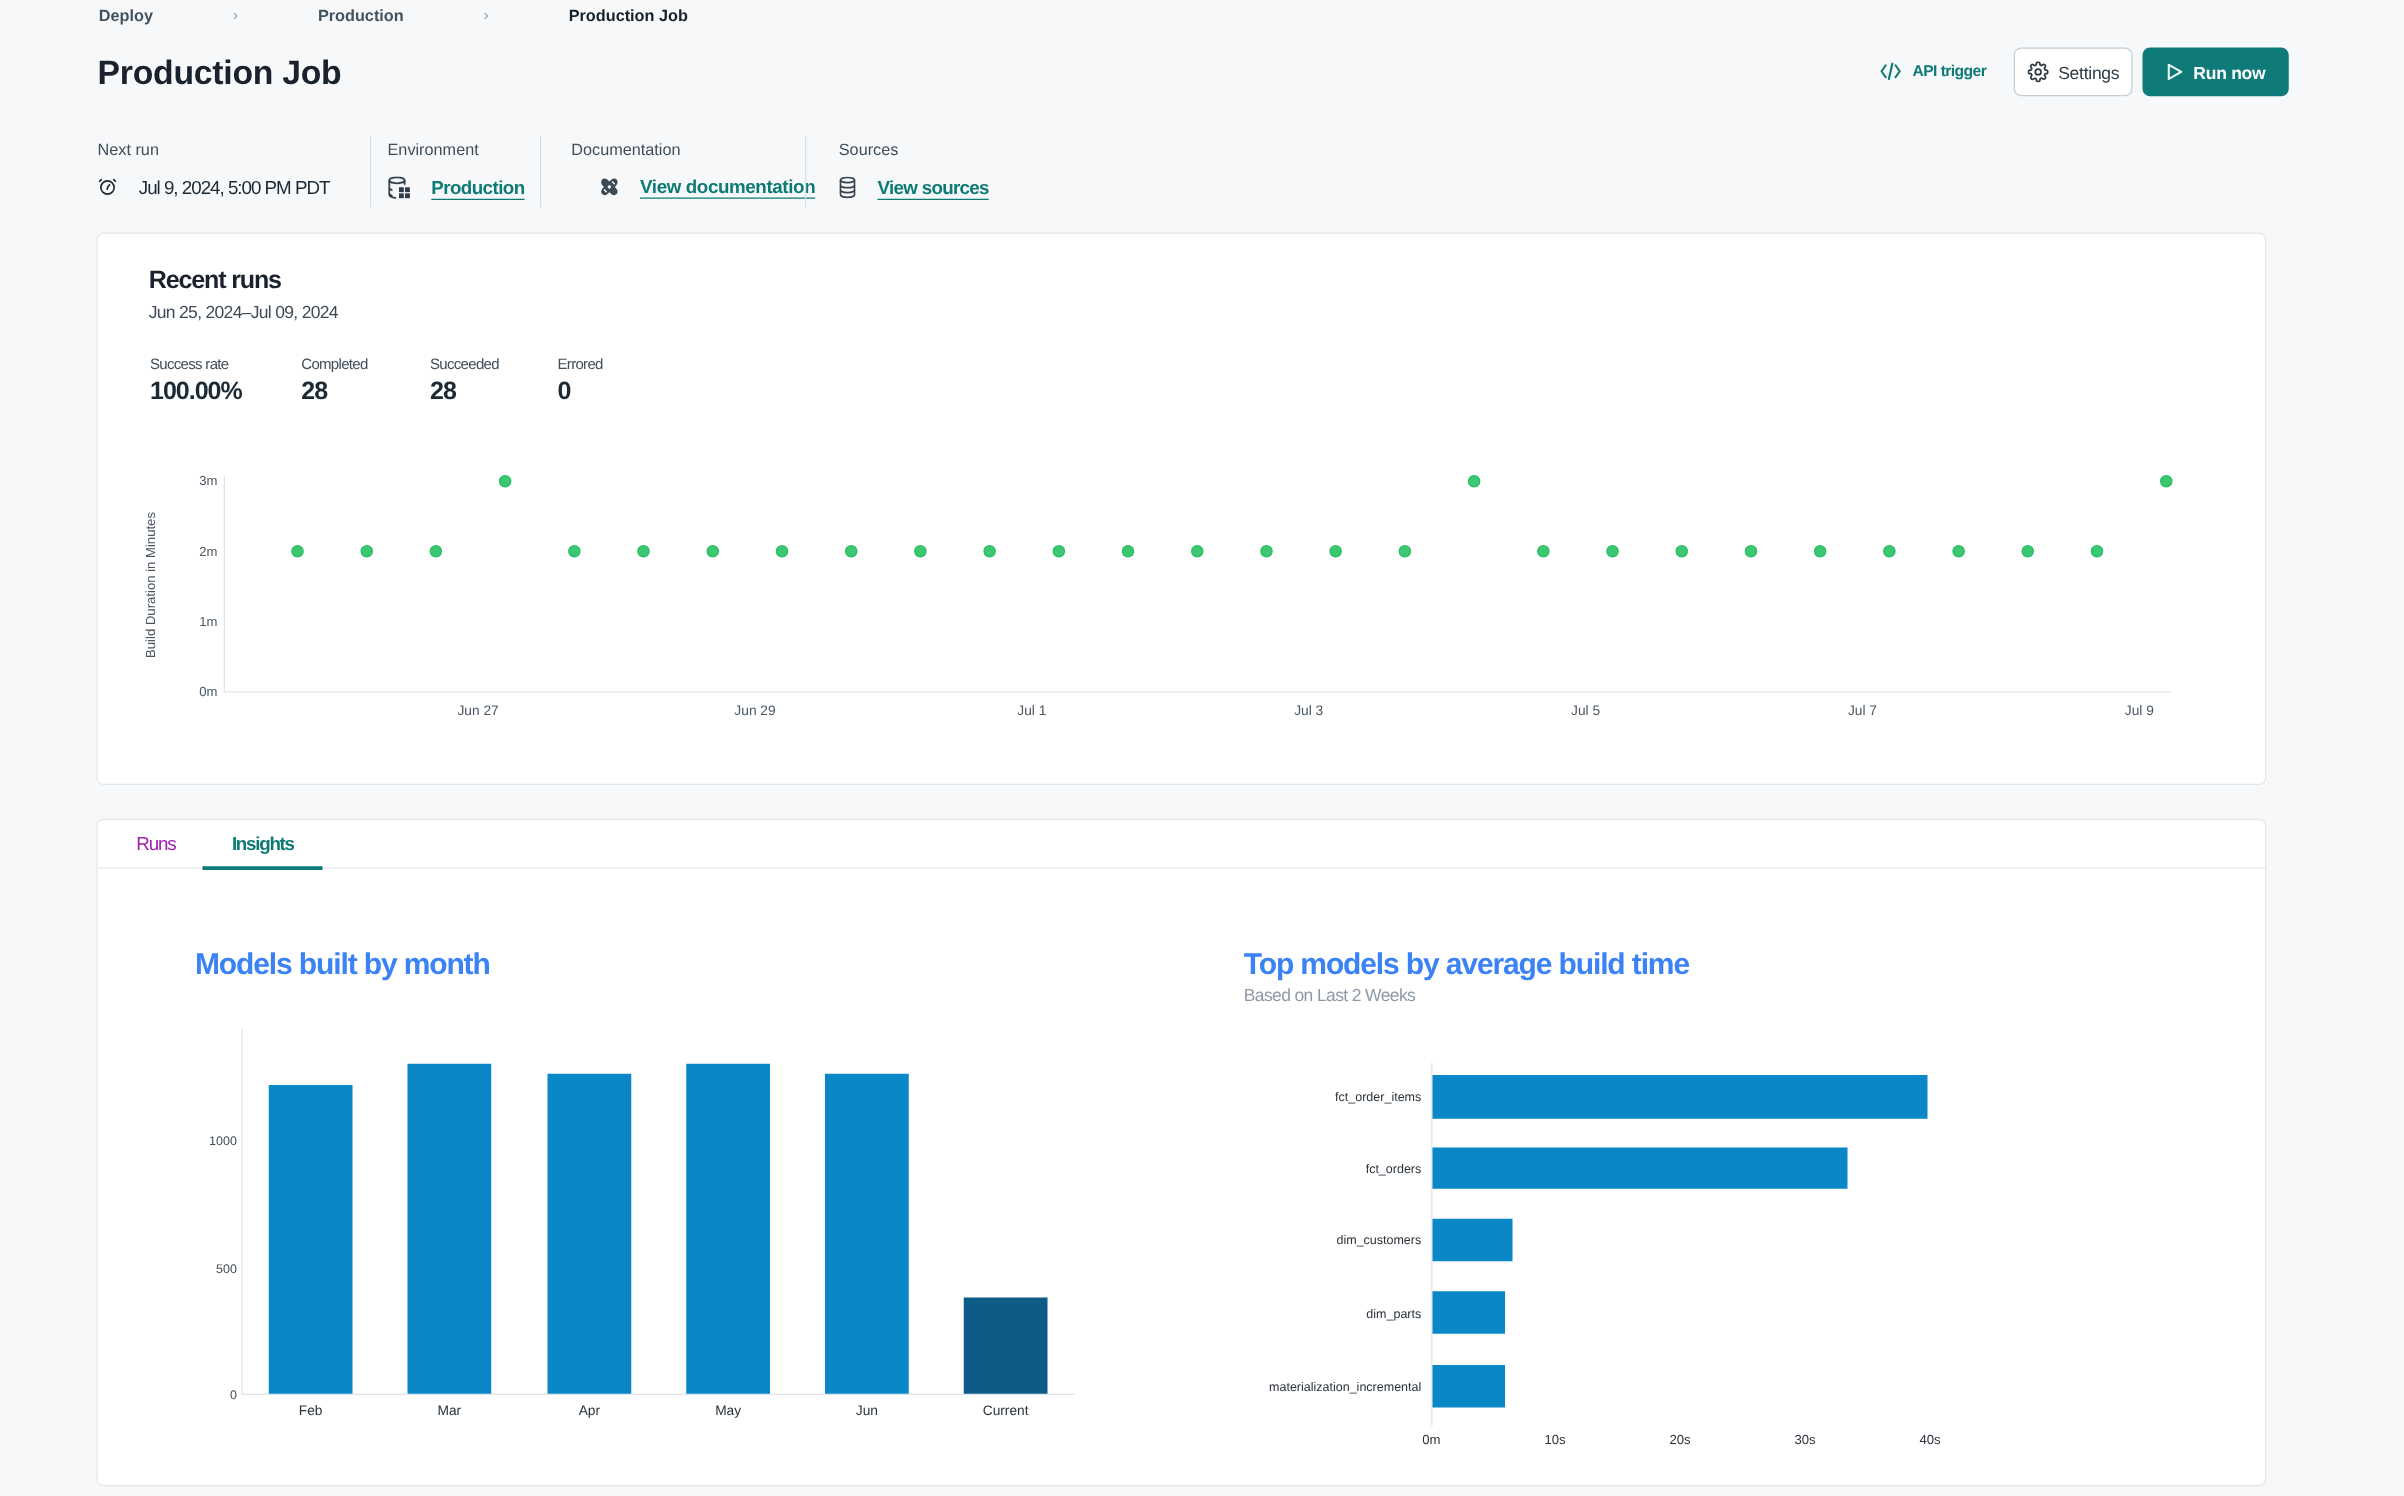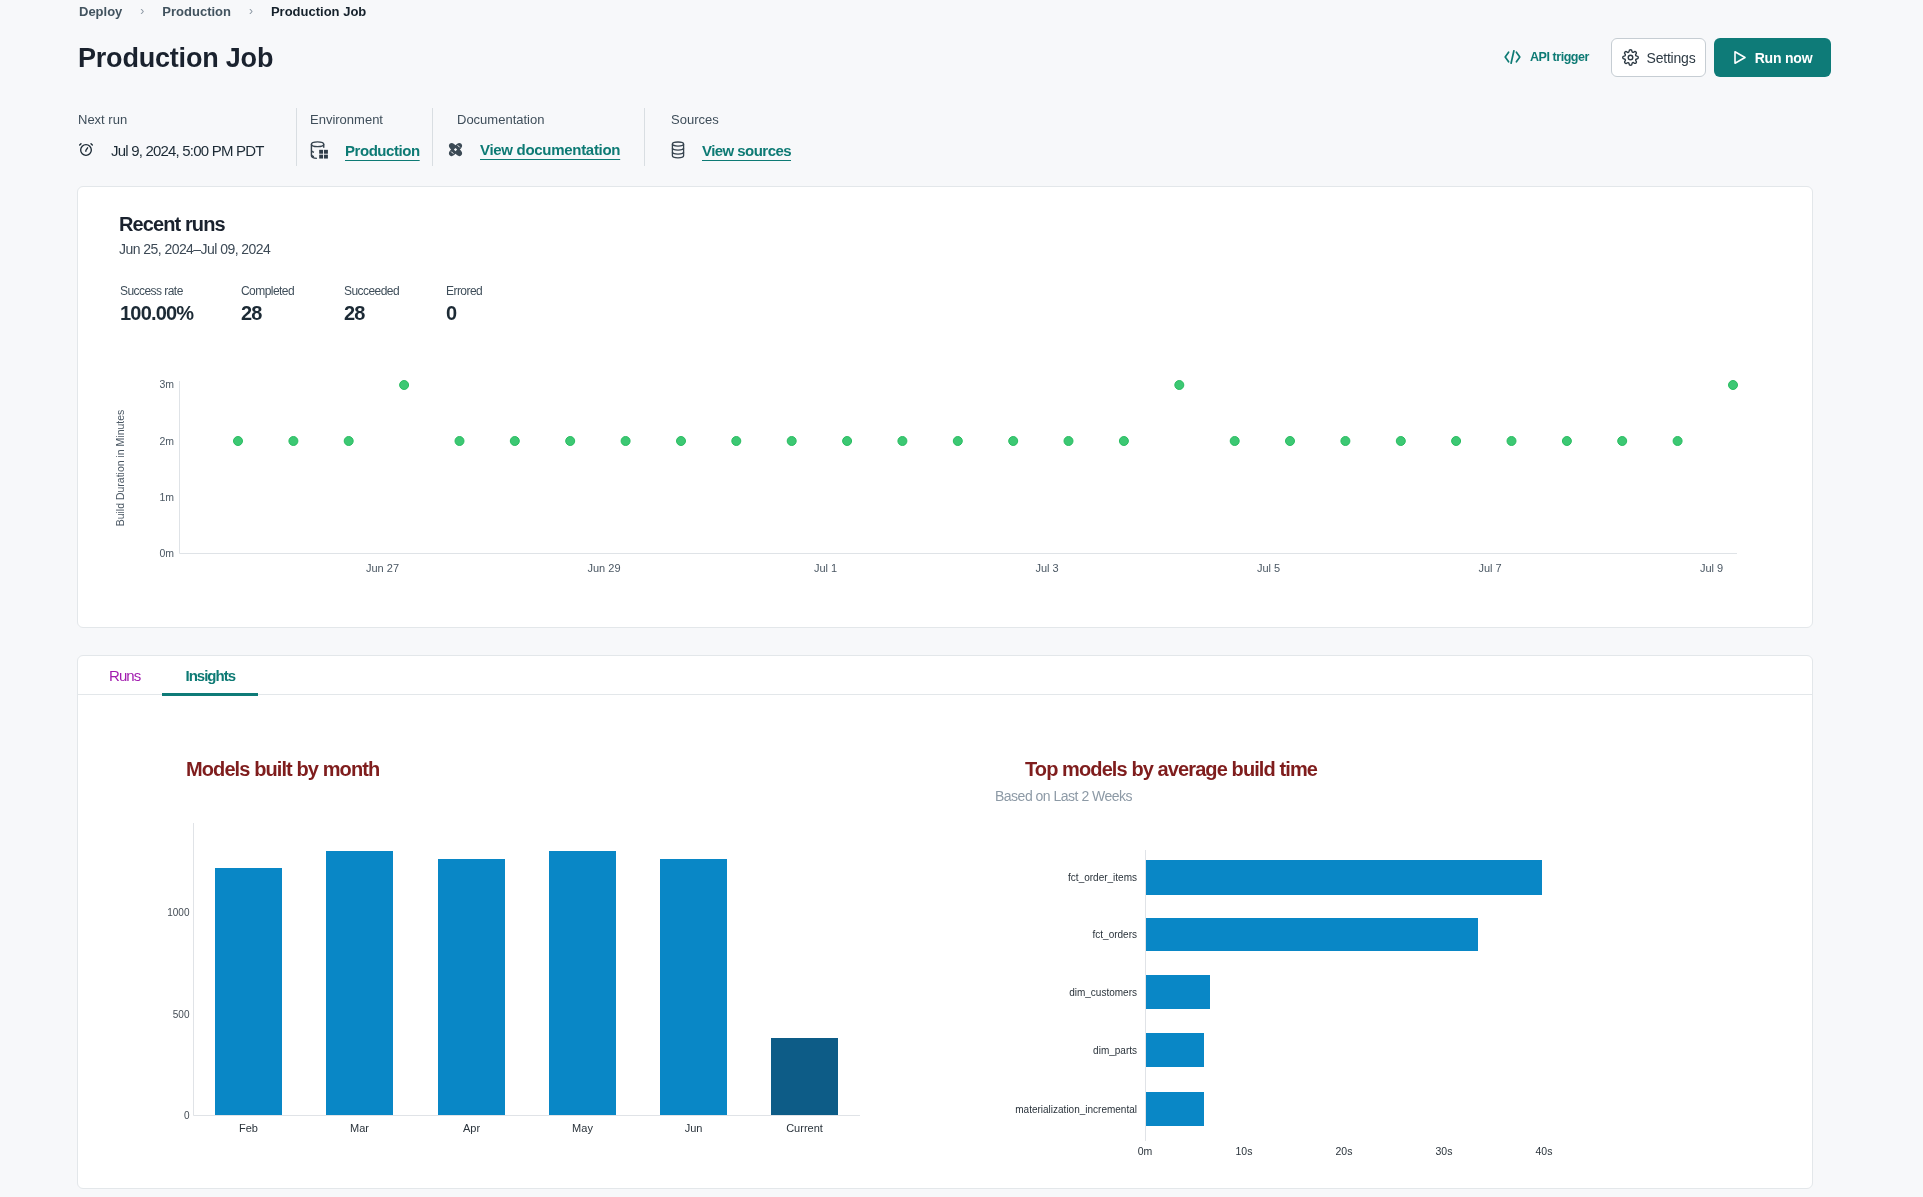--- a/index.html
+++ b/index.html
@@ -2,21 +2,21 @@
 <html><head>
 <meta charset="utf-8">
 <style>
   * { margin:0; padding:0; box-sizing:border-box; }
   html,body { width:1923px; height:1197px; background:#f7f8fa; font-family:"Liberation Sans", sans-serif; overflow:hidden; position:relative; }
   .abs { position:absolute; }
   .card { position:absolute; background:#fff; border:1px solid #e3e7ea; border-radius:6px; }
   svg text { font-family:"Liberation Sans", sans-serif; }
 
   
-  .crumbs { left:79px; top:4px; font-size:13px; font-weight:bold; color:#42535f; display:flex; align-items:flex-start; height:16px; }
+  .crumbs { left:79px; top:4px; font-size:13px; font-weight:bold; color:#42535f; display:flex; align-items:center; height:16px;gap:46px; }
   .crumbs .sep { color:#8d99a4; font-weight:normal; margin:0 18px; font-size:12px; }
   .crumbs .last { color:#15212b; }
 
   h1.title { position:absolute; left:78px; top:43px; font-size:27px; color:#1a222e; letter-spacing:-0.2px; }
 
   
   .api { left:1504px; top:50px; font-size:12.5px; font-weight:bold; color:#0d7a74; display:flex; align-items:center; gap:9px; letter-spacing:-0.45px;}
   .btn { position:absolute; top:38px; height:39px; border-radius:6px; font-size:14px; display:flex; align-items:center; justify-content:center; gap:8px; letter-spacing:-0.2px; }
   .btn.settings { left:1611px; width:95px; background:#fff; border:1px solid #c6cdd3; color:#2e3b45; }
   .btn.run { left:1714px; width:117px; background:#0e7b78; color:#fff; font-weight:bold; }
@@ -34,21 +34,21 @@
   .stat-label { position:absolute; top:97px; font-size:12px; letter-spacing:-0.55px; color:#3f4e5a; }
   .stat-val { position:absolute; top:115px; font-size:20px; letter-spacing:-0.8px; font-weight:bold; color:#1c2a35; }
 
   
   .card2 { left:77px; top:655px; width:1736px; height:534px; }
   .tabbar { position:absolute; left:0; top:0; width:100%; height:39px; border-bottom:1px solid #e3e7ea; }
   .tab { position:absolute; top:10.5px; font-size:15px; letter-spacing:-0.9px; color:#a21caf; }
   .tab.runs { left:31px; }
   .tab.active { left:107.5px; color:#0d7a74; font-weight:bold; letter-spacing:-1px; }
   .tab-underline { position:absolute; left:84px; top:37px; width:96px; height:3px; background:#0e7b78; }
-  .chart-title { position:absolute; font-size:20px; font-weight:bold; color:#7f1d1d; letter-spacing:-0.9px;margin-left:30px; }
+  .chart-title { position:absolute; font-size:24px; font-weight:bold; color:#3b82f6; letter-spacing:-0.9px; }
   .chart-sub { position:absolute; font-size:14px; letter-spacing:-0.5px; color:#8d9aa6; }
 </style>
 </head>
 <body>
 
   <div class="abs crumbs">
     <span>Deploy</span>
     <span class="sep">›</span>
     <span>Production</span>
     <span class="sep">›</span>
@@ -103,21 +103,21 @@
         <rect x="14.8" y="9.3" width="4.1" height="4.1"></rect>
         <rect x="9.7" y="14.4" width="4.1" height="4.1"></rect>
         <rect x="14.8" y="14.4" width="4.1" height="4.1"></rect>
       </g>
     </svg>
     <a style="letter-spacing:-0.45px;">Production</a>
   </div>
   <div class="vdiv" style="left:432px;"></div>
 
   <div class="info-label" style="left:457px;">Documentation</div>
-  <div class="info-val" style="left:448px;justify-content:flex-end;">
+  <div class="info-val" style="left:480px;justify-content:flex-end;">
     <svg width="15" height="15" viewBox="0 0 24 24">
       <path fill="#3c4a55" fill-rule="evenodd" d="M12 5.2 C10.4 3.4 8 1.4 6 1.4 C3.4 1.4 1.4 3.4 1.4 6 C1.4 8 3.3 10.4 5.1 12 C3.3 13.6 1.4 16 1.4 18 C1.4 20.6 3.4 22.6 6 22.6 C8 22.6 10.4 20.7 12 18.9 C13.6 20.7 16 22.6 18 22.6 C20.6 22.6 22.6 20.6 22.6 18 C22.6 16 20.7 13.6 18.9 12 C20.7 10.4 22.6 8 22.6 6 C22.6 3.4 20.6 1.4 18 1.4 C16 1.4 13.6 3.3 12 5.2 Z M12 9.4 L14.6 12 L12 14.6 L9.4 12 Z"></path>
       <path stroke="#fff" stroke-width="1.6" fill="none" d="M15.4 5.2 L18.8 8.6 M5.2 15.4 L8.6 18.8"></path>
     </svg>
     <a>View documentation</a>
   </div>
   <div class="vdiv" style="left:644px;"></div>
 
   <div class="info-label" style="left:671px;">Sources</div>
   <div class="info-val" style="left:671px;">

